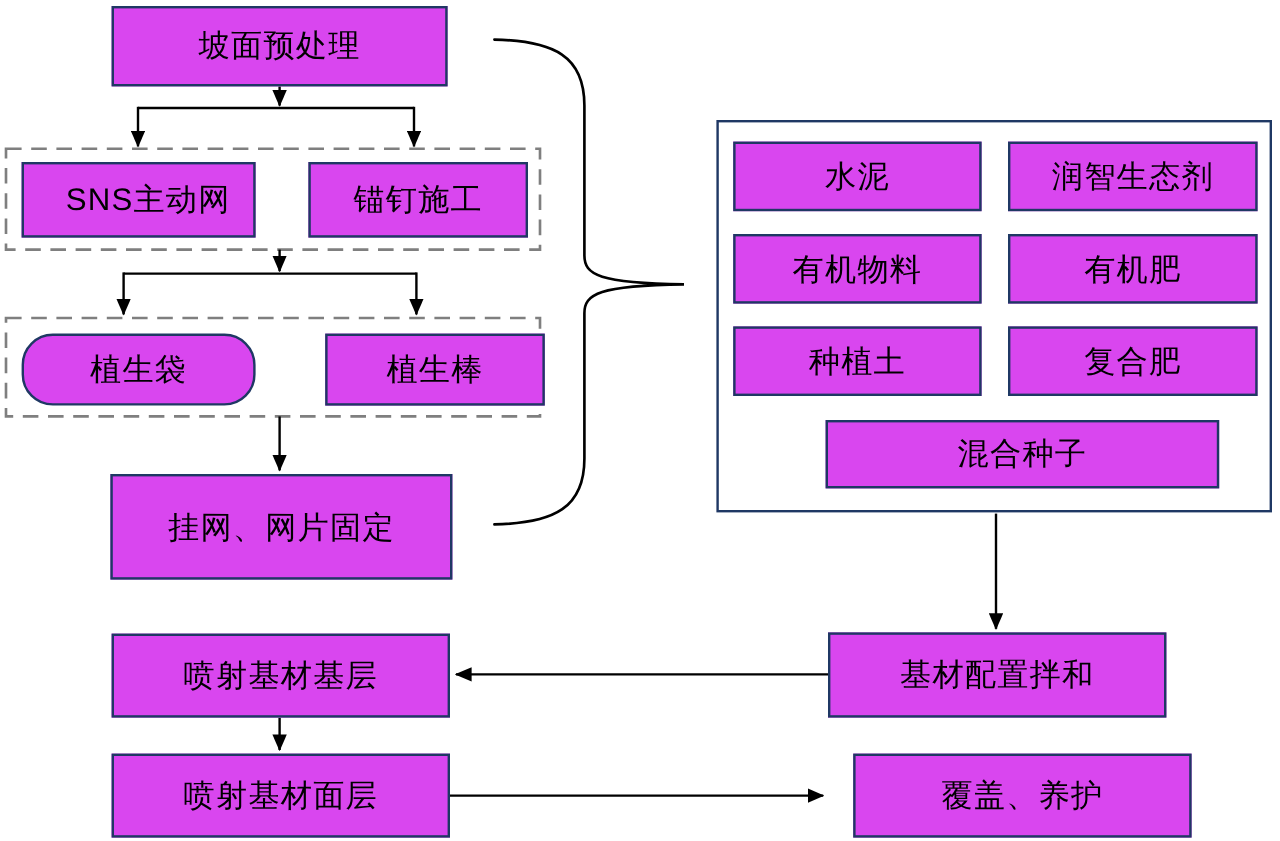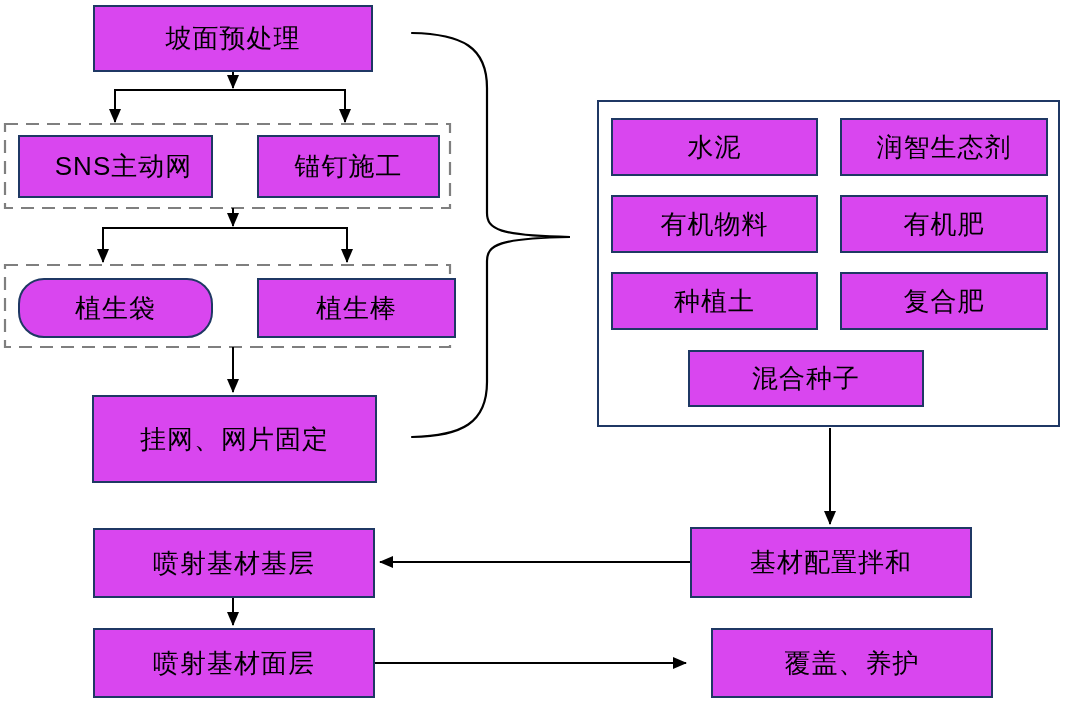--- a/index.html
+++ b/index.html
@@ -28,31 +28,31 @@
     letter-spacing: 1px;
     white-space: nowrap;
     box-sizing: border-box;
     z-index: 2;
   }
   
   .n-slope   { left: 93px;  top: 5px;   width: 280px; height: 67px; }
   .n-sns     { left: 18px;  top: 135px; width: 195px; height: 63px; padding-left: 16px; }
   .n-anchor  { left: 257px; top: 135px; width: 183px; height: 63px; }
   .n-bag     { left: 18px;  top: 278px; width: 195px; height: 60px; border-radius: 26px; }
-  .n-rod     { left: 257px; top: 278px; width: 199px; height: 60px; }
+  .n-rod     { left: 271px; top: 278px; width: 183px; height: 60px; }
   .n-hang    { left: 92px;  top: 395px; width: 285px; height: 88px; }
   
   .materials-box { left: 597px; top: 100px; width: 463px; height: 327px; border-width: 2.5px; background: #ffffff; }
   .m-cement  { left: 611px; top: 118px; width: 207px; height: 58px; }
   .m-eco     { left: 840px; top: 118px; width: 208px; height: 58px; }
   .m-organicmat { left: 611px; top: 195px; width: 207px; height: 58px; }
   .m-organicfert{ left: 840px; top: 195px; width: 208px; height: 58px; }
   .m-soil    { left: 611px; top: 272px; width: 207px; height: 58px; }
   .m-compound{ left: 840px; top: 272px; width: 208px; height: 58px; }
-  .m-seeds   { left: 688px; top: 350px; width: 236px; height: 57px; }
+  .m-seeds   { left: 688px; top: 350px; width: 328px; height: 57px; }
   
   .n-mix     { left: 690px; top: 527px; width: 282px; height: 71px; }
   .n-cover   { left: 690px; top: 628px; width: 282px; height: 70px; margin-left: 21px; }
   .n-base    { left: 93px;  top: 528px; width: 282px; height: 70px; }
   .n-surface { left: 93px;  top: 628px; width: 282px; height: 70px; }
 </style>
 </head>
 <body>
 
 <div id="canvas">

